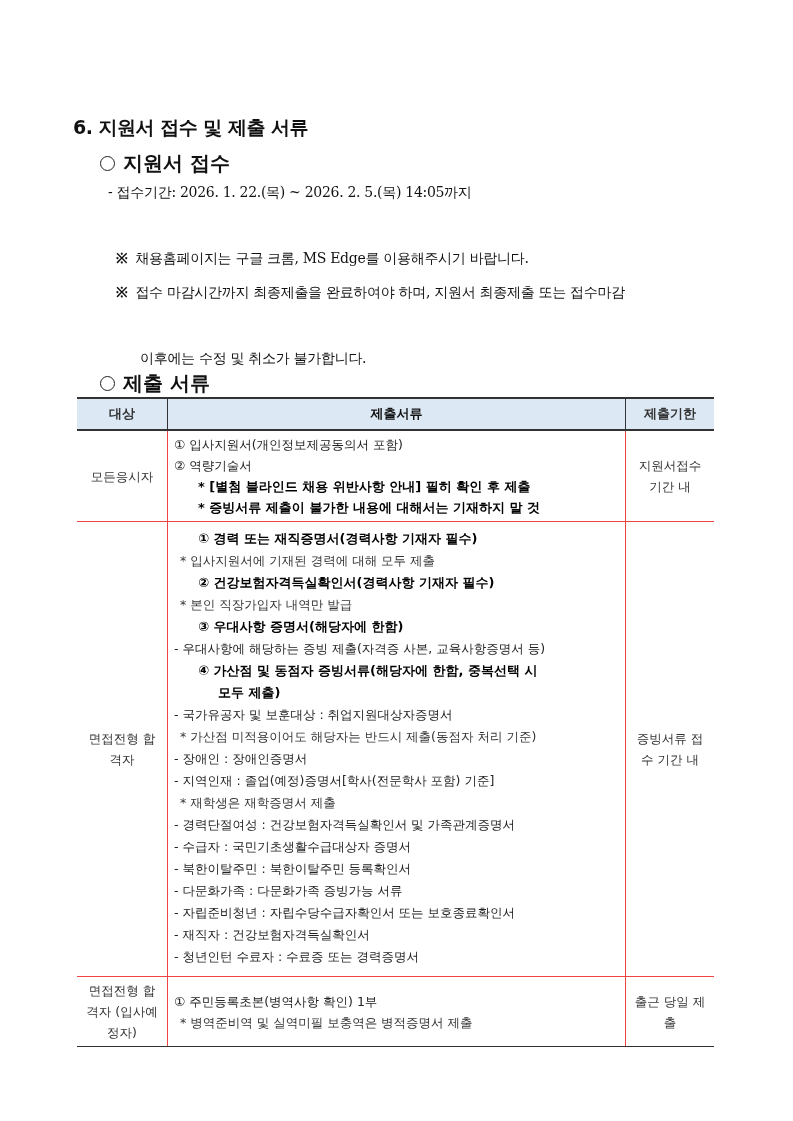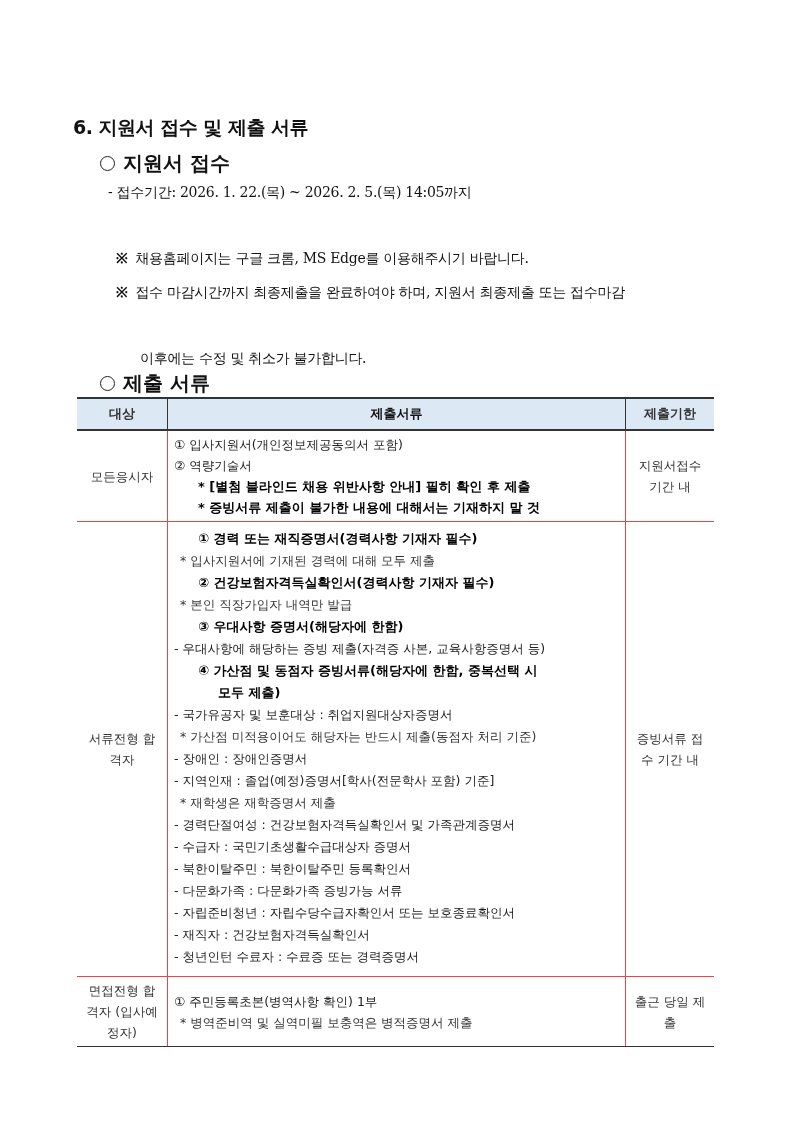--- a/index.html
+++ b/index.html
@@ -66,21 +66,21 @@
         <td class="c-target">모든응시자</td>
         <td class="c-docs">
           <div class="it">① 입사지원서(개인정보제공동의서 포함)</div>
           <div class="it">② 역량기술서</div>
           <div class="it b">* [별첨 블라인드 채용 위반사항 안내] 필히 확인 후 제출</div>
           <div class="it b">* 증빙서류 제출이 불가한 내용에 대해서는 기재하지 말 것</div>
         </td>
         <td class="c-deadline">지원서접수 기간 내</td>
       </tr>
       <tr>
-        <td class="c-target">서류전형 합격자</td>
+        <td class="c-target">면접전형 합격자</td>
         <td class="c-docs" style="line-height:22px; padding-top:6px; padding-bottom:8px;">
           <div class="it b">① 경력 또는 재직증명서(경력사항 기재자 필수)</div>
           <div class="it sub">* 입사지원서에 기재된 경력에 대해 모두 제출</div>
           <div class="it b">② 건강보험자격득실확인서(경력사항 기재자 필수)</div>
           <div class="it sub">* 본인 직장가입자 내역만 발급</div>
           <div class="it b">③ 우대사항 증명서(해당자에 한함)</div>
           <div class="it">- 우대사항에 해당하는 증빙 제출(자격증 사본, 교육사항증명서 등)</div>
           <div class="it b">④ 가산점 및 동점자 증빙서류(해당자에 한함, 중복선택 시</div>
           <div class="it b cont">모두 제출)</div>
           <div class="it">- 국가유공자 및 보훈대상 : 취업지원대상자증명서</div>

